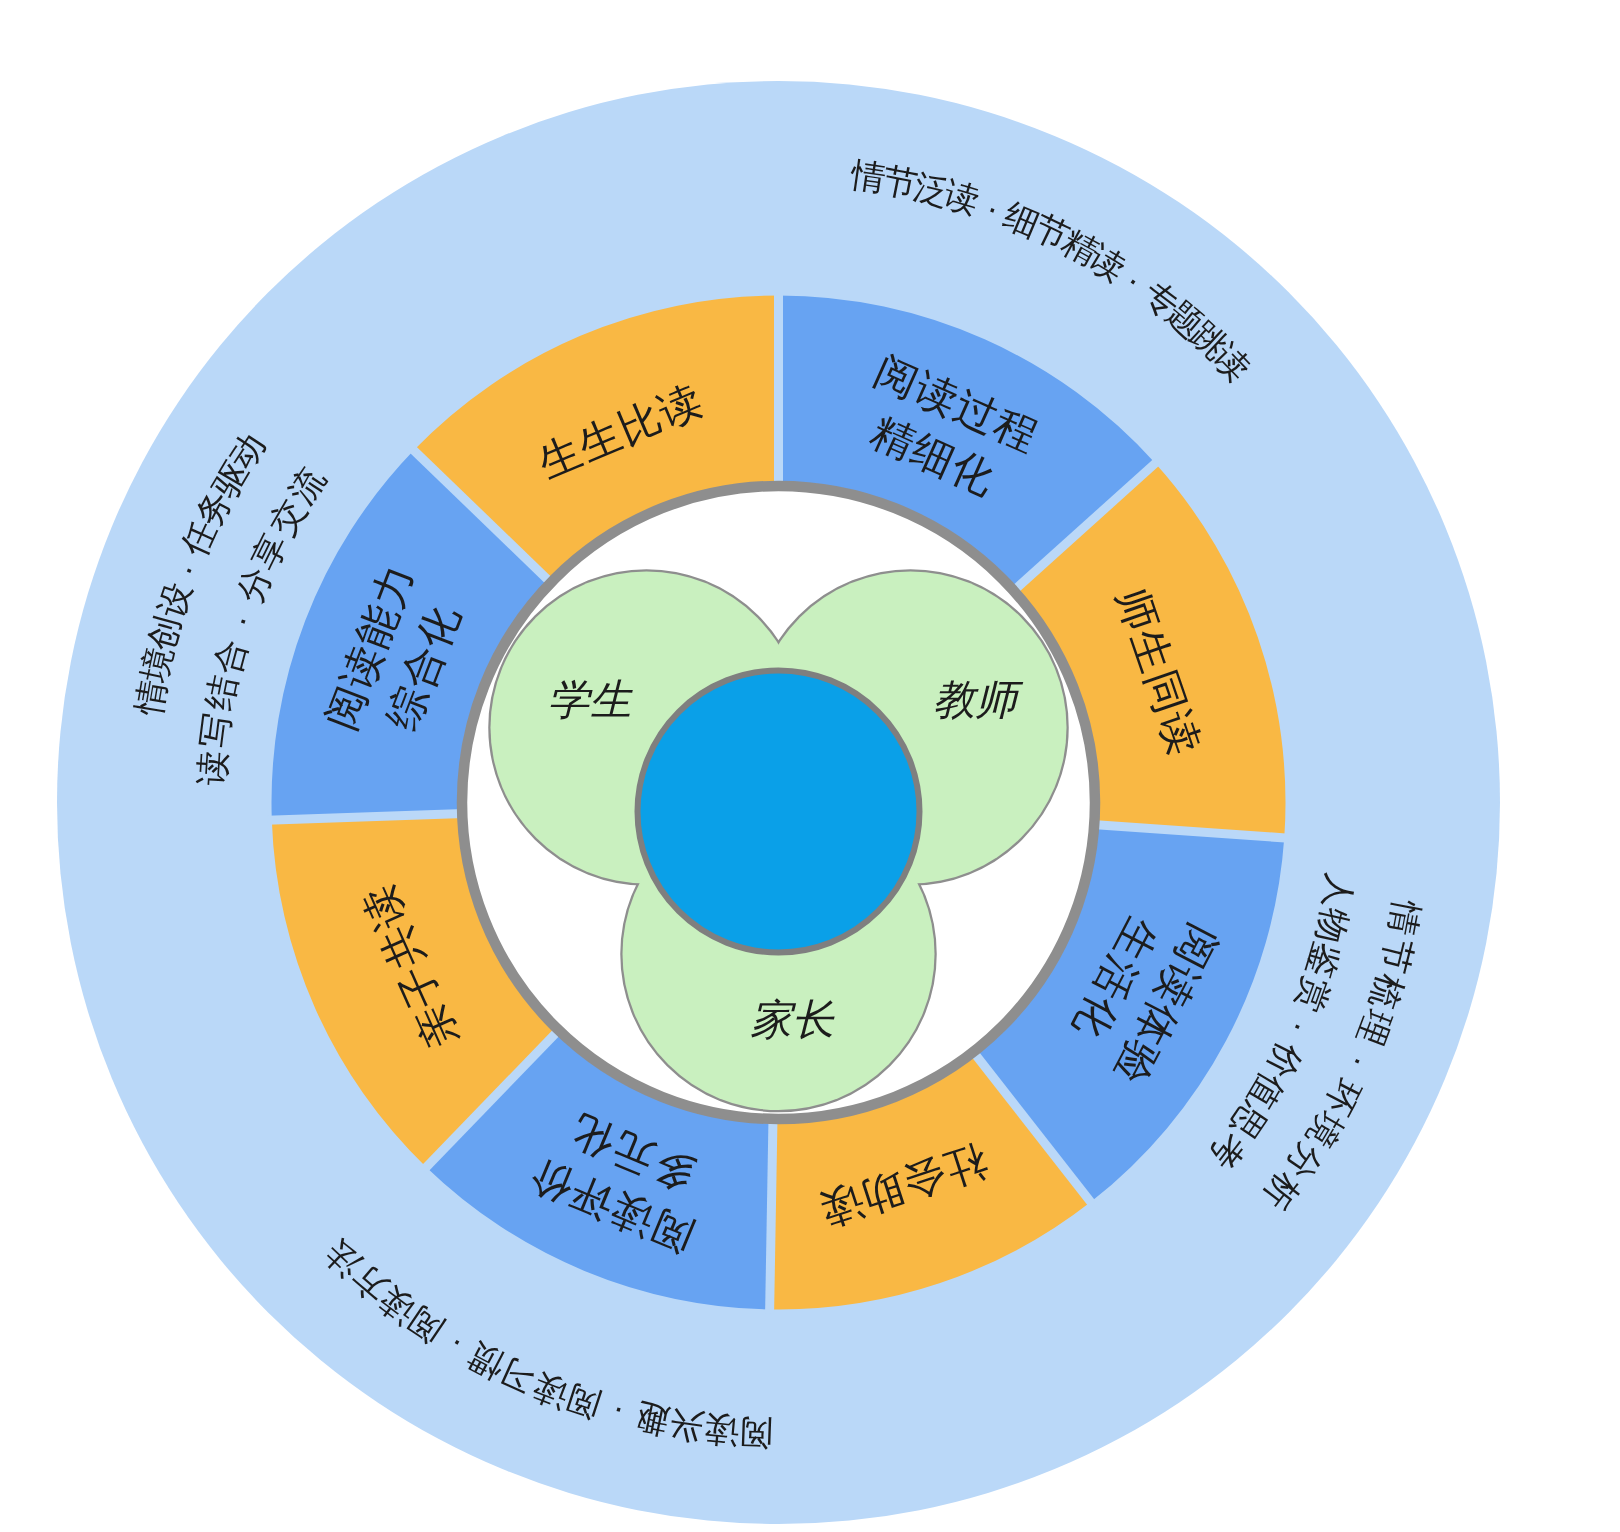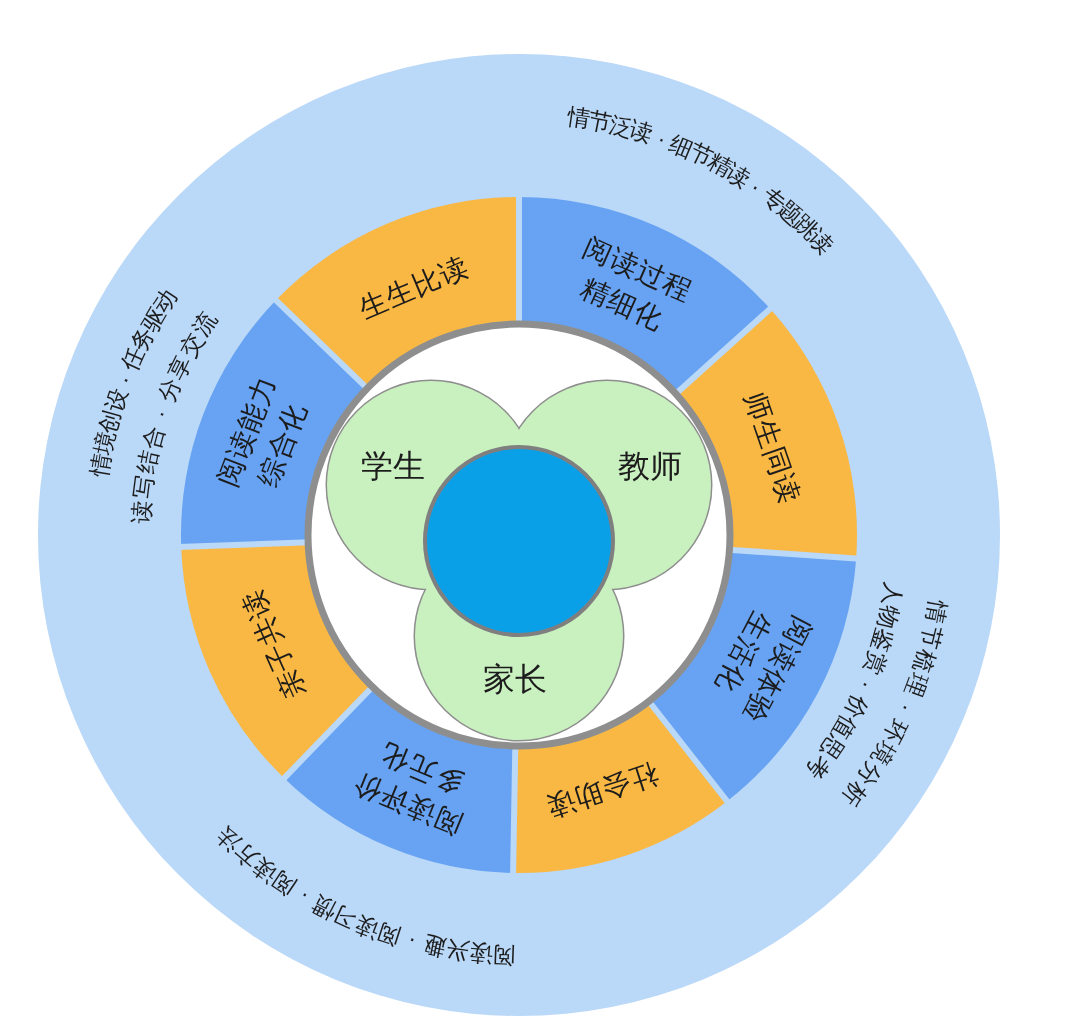--- a/index.html
+++ b/index.html
@@ -18,24 +18,25 @@
     text-align:center;
     font-size:28px;
     line-height:38px;
     letter-spacing:1px;
     white-space:nowrap;
     color:#1C1C1C;
   }
   .seg-label span{display:block;}
   .inner-label{
     position:absolute;
-    font-size:32px;
+    font-size:28px;
     font-weight:500;
     white-space:nowrap;
     transform:translate(-50%,-50%);
+    font-style:italic;
   }
   .core-label{
     position:absolute;
     text-align:center;
     font-size:31px;
     line-height:43px;
     font-weight:500;
     transform:translate(-50%,-50%);
     white-space:nowrap;
   }
@@ -105,21 +106,21 @@
     <div class="seg-label" style="left: 265.066px; top: 437.524px; transform: translate(-50%, -50%) rotate(291deg);">
       <span>阅读能力</span>
       <span>综合化</span>
     </div>
     <div class="seg-label" style="left: 414.284px; top: 288.305px; transform: translate(-50%, -50%) rotate(337deg);">
       <span>生生比读</span>
     </div>
 
     <div class="inner-label" style="left: 393px; top: 467px;">学生</div>
     <div class="inner-label" style="left: 650px; top: 467px;">教师</div>
-    <div class="inner-label" style="left: 515px; top: 680px;">家长</div>
+    <div class="inner-label" style="left: 528px; top: 680px;">家长</div>
 
 
     <div class="arc-text">
         <span class="arc-char" style="left: 579.047px; top: 118.304px; transform: translate(-50%, -50%) rotate(8.2deg);">情</span>
         <span class="arc-char" style="left: 600.052px; top: 121.876px; transform: translate(-50%, -50%) rotate(11.1deg);">节</span>
         <span class="arc-char" style="left: 620.849px; top: 126.505px; transform: translate(-50%, -50%) rotate(14deg);">泛</span>
         <span class="arc-char" style="left: 641.386px; top: 132.181px; transform: translate(-50%, -50%) rotate(16.9deg);">读</span>
         <span class="arc-char" style="left: 661.609px; top: 138.889px; transform: translate(-50%, -50%) rotate(19.8deg);">·</span>
         <span class="arc-char" style="left: 681.466px; top: 146.611px; transform: translate(-50%, -50%) rotate(22.7deg);">细</span>
         <span class="arc-char" style="left: 700.908px; top: 155.329px; transform: translate(-50%, -50%) rotate(25.6deg);">节</span>

